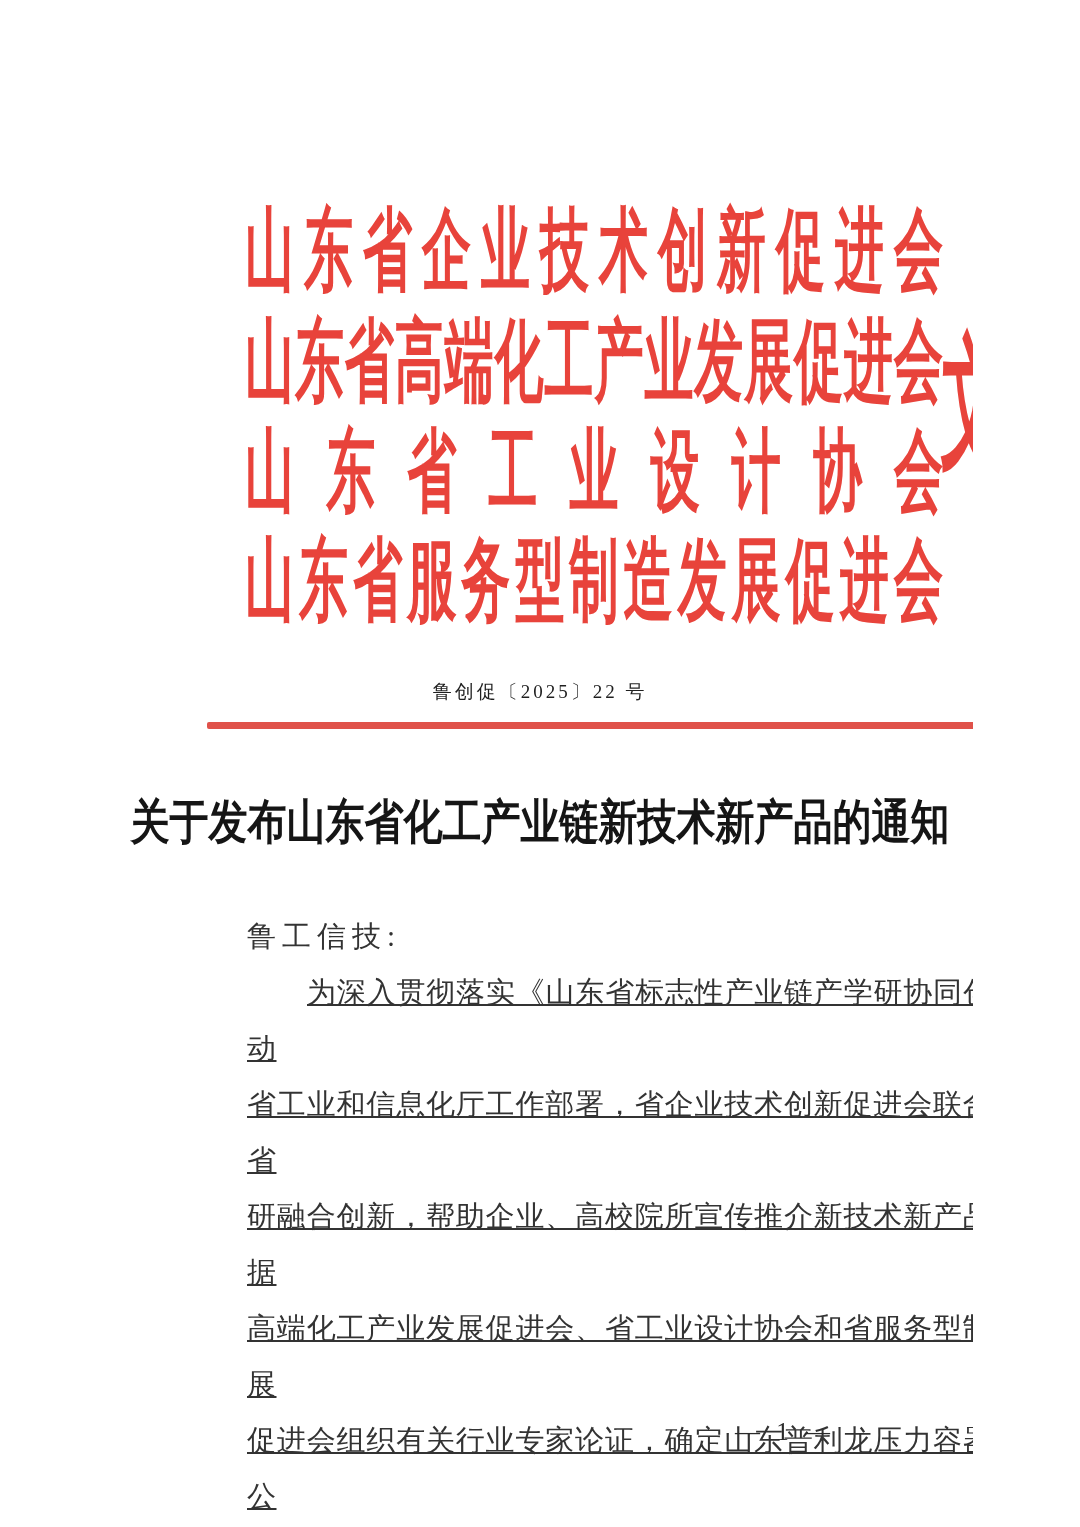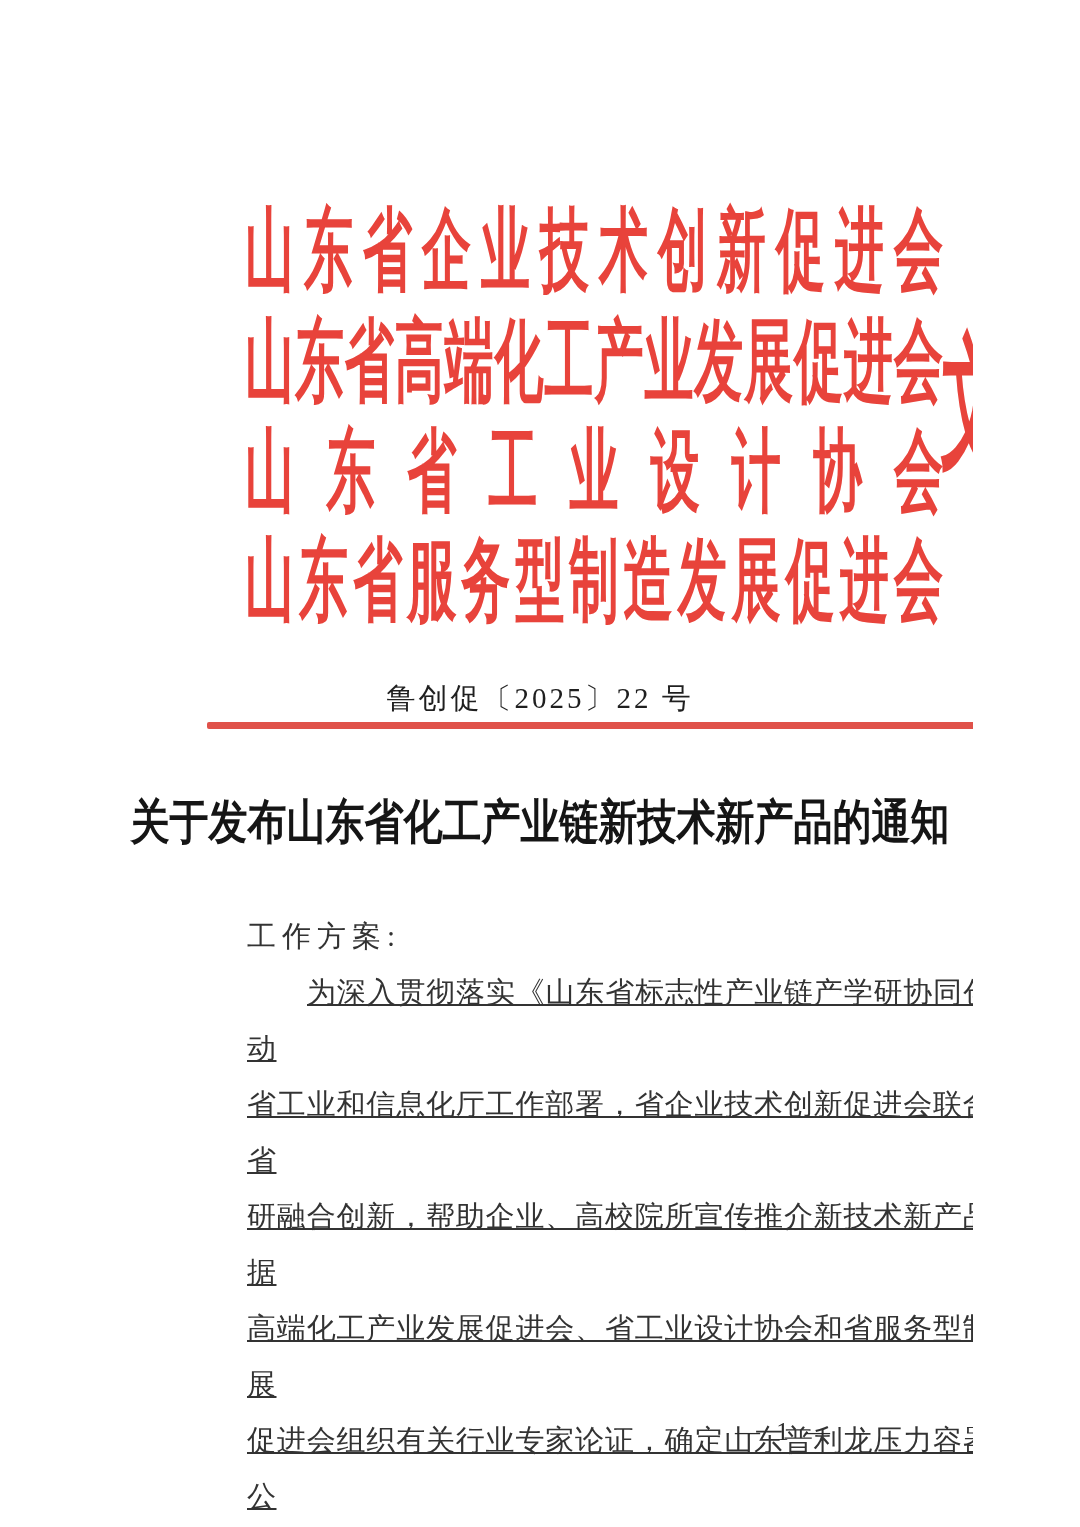--- a/index.html
+++ b/index.html
@@ -63,21 +63,21 @@
     white-space: nowrap;
   }
 
   
   .doc-number {
     position: absolute;
     top: 680px;
     left: 0;
     width: 100%;
     text-align: center;
-    font-size: 29px;
+    font-size: 19px;
     line-height: 1.25;
     letter-spacing: 3px;
     color: #1f1f1f;
   }
   .red-divider {
     position: absolute;
     top: 722px;
     left: 100px;
     width: 880px;
     height: 7px;
@@ -148,21 +148,21 @@
     <div class="org-line org-line-4">山东省服务型制造发展促进会</div>
   </div>
   <div class="wenjian">文件</div>
 
   <div class="doc-number">鲁创促〔2025〕22 号</div>
   <div class="red-divider"></div>
 
   <div class="doc-title">关于发布山东省化工产业链新技术新产品的通知</div>
 
   <div class="body-block">
-    <div class="salutation">工作方案:</div>
+    <div class="salutation">鲁工信技:</div>
     <div class="body-line first">为深入贯彻落实《山东省标志性产业链产学研协同创新行动</div>
     <div class="body-line">省工业和信息化厅工作部署，省企业技术创新促进会联合山东省</div>
     <div class="body-line">研融合创新，帮助企业、高校院所宣传推介新技术新产品，根据</div>
     <div class="body-line">高端化工产业发展促进会、省工业设计协会和省服务型制造发展</div>
     <div class="body-line">促进会组织有关行业专家论证，确定山东普利龙压力容器有限公</div>
 
   </div>
 
   <div class="page-number">— 1 —</div>
 

